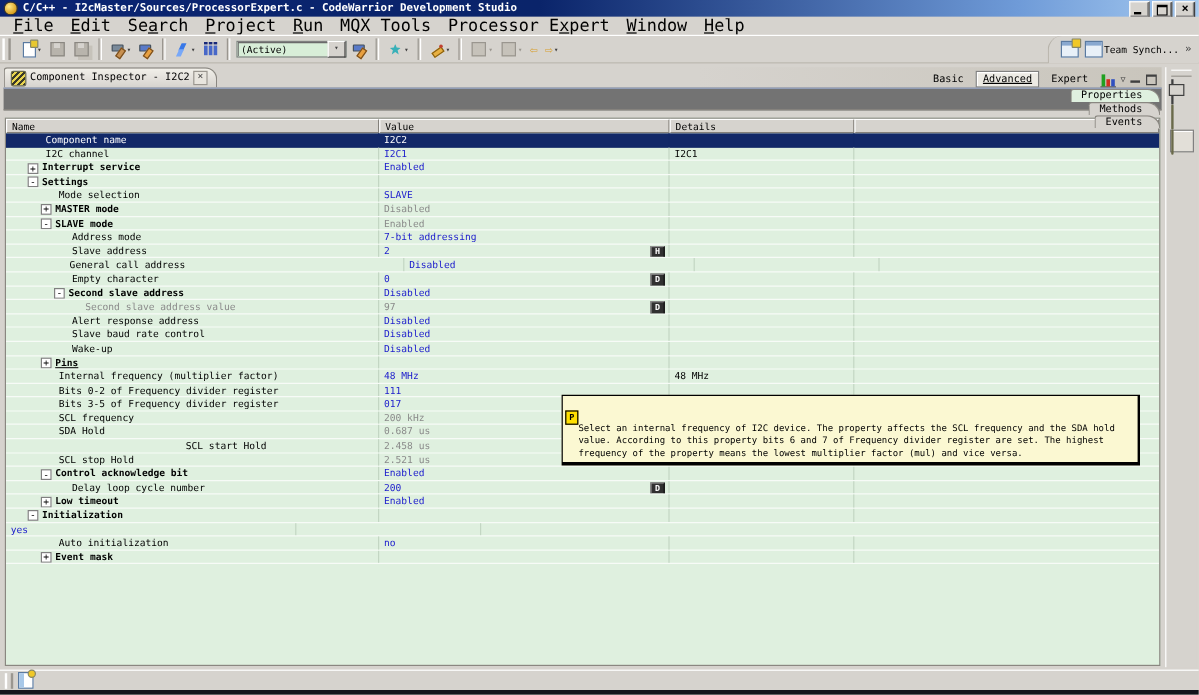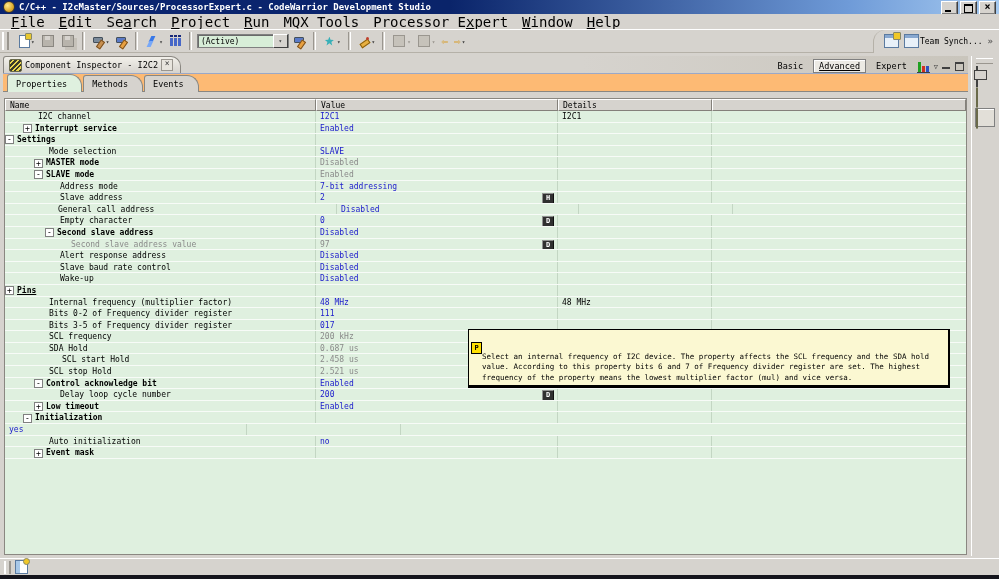--- a/index.html
+++ b/index.html
@@ -106,22 +106,22 @@
   .ic-chart{width:13px;height:12px;position:relative;border-bottom:1px solid #404040;}
   .ic-chart::before{content:"";position:absolute;left:1px;bottom:0;width:3px;height:10px;background:#20a020;}
   .ic-chart::after{content:"";position:absolute;left:5px;bottom:0;width:3px;height:6px;background:#d03020;
     box-shadow:4px 0 0 #3050c0;}
   .vmenu::after{content:"\25BD";font-size:7px;color:#404040;}
   .ic-min{width:9px;height:8px;position:relative;}
   .ic-min::after{content:"";position:absolute;left:0;bottom:1px;width:8px;border-bottom:2px solid #404040;}
   .ic-max{width:9px;height:8px;position:relative;}
   .ic-max::after{content:"";position:absolute;left:0;top:0;width:7px;height:6px;border:1px solid #404040;border-top-width:2px;}
 
-  #innertabs{height:18px;display:flex;align-items:flex-end;background:#fdba74;
-    border-top:1px solid #9aa8c8;padding-left:4px;position:relative;}
+  #innertabs{height:18px;display:flex;align-items:flex-end;background:#737373;
+    border-top:1px solid #9aa8c8;padding-left:4px;position:relative;flex-direction:column;}
   #innertabs::after{content:"";position:absolute;left:0;right:0;bottom:0;border-bottom:1px solid #8a8781;}
   .itab{height:16px;display:flex;align-items:center;padding:0 14px 0 8px;font-size:8.5px;
     border:1px solid #8a8781;border-bottom:none;background:#d6d3ce;border-radius:3px 12px 0 0;
     margin-right:1px;position:relative;z-index:1;}
   .itab.active{background:#dff0df;z-index:2;height:17px;}
 
   #viewcontent{flex:1;background:#d6d3ce;padding:6px 1px 1px 1px;display:flex;}
   #grid{flex:1;display:flex;flex-direction:column;border:1px solid #8a8781;background:#dff0df;overflow:hidden;}
 
   
@@ -311,34 +311,40 @@
 
     <div id="viewcontent">
       <div id="grid">
         <div id="gridhead">
           <span class="hcell c-name">Name</span>
           <span class="hcell c-value">Value</span>
           <span class="hcell c-details">Details</span>
           <span class="hcell c-rest"></span>
         </div>
         <div id="gridbody">
+            <div class="row selected">
+              <span class="cell c-name" style="padding-left: 18px;"><span style="display: inline-block; width: 15px;"></span><span class="nm">Component name</span></span>
+              <span class="cell c-value"><span class="v">I2C2</span></span>
+              <span class="cell c-details"></span>
+              <span class="cell c-rest"></span>
+            </div>
             <div class="row">
               <span class="cell c-name" style="padding-left: 18px;"><span style="display: inline-block; width: 15px;"></span><span class="nm">I2C channel</span></span>
               <span class="cell c-value"><span class="v blue">I2C1</span></span>
               <span class="cell c-details">I2C1</span>
               <span class="cell c-rest"></span>
             </div>
             <div class="row">
               <span class="cell c-name" style="padding-left: 18px;"><span class="expandbox">+</span><span class="nm bold">Interrupt service</span></span>
               <span class="cell c-value"><span class="v blue">Enabled</span></span>
               <span class="cell c-details"></span>
               <span class="cell c-rest"></span>
             </div>
             <div class="row">
-              <span class="cell c-name" style=""><span class="expandbox">-</span><span class="nm bold">Settings</span></span>
+              <span class="cell c-name" style="padding-left: 18px;"><span class="expandbox">-</span><span class="nm bold">Settings</span></span>
               <span class="cell c-value"><span class="v"></span></span>
               <span class="cell c-details"></span>
               <span class="cell c-rest"></span>
             </div>
             <div class="row">
               <span class="cell c-name" style="padding-left: 29px;"><span style="display: inline-block; width: 15px;"></span><span class="nm">Mode selection</span></span>
               <span class="cell c-value"><span class="v blue">SLAVE</span></span>
               <span class="cell c-details"></span>
               <span class="cell c-rest"></span>
             </div>
@@ -402,21 +408,21 @@
               <span class="cell c-details"></span>
               <span class="cell c-rest"></span>
             </div>
             <div class="row">
               <span class="cell c-name" style="padding-left: 40px;"><span style="display: inline-block; width: 15px;"></span><span class="nm">Wake-up</span></span>
               <span class="cell c-value"><span class="v blue">Disabled</span></span>
               <span class="cell c-details"></span>
               <span class="cell c-rest"></span>
             </div>
             <div class="row">
-              <span class="cell c-name" style=" text-decoration: underline;"><span class="expandbox">+</span><span class="nm bold">Pins</span></span>
+              <span class="cell c-name" style="padding-left: 29px; text-decoration: underline;"><span class="expandbox">+</span><span class="nm bold">Pins</span></span>
               <span class="cell c-value"><span class="v"></span></span>
               <span class="cell c-details"></span>
               <span class="cell c-rest"></span>
             </div>
             <div class="row">
               <span class="cell c-name" style="padding-left: 29px;"><span style="display: inline-block; width: 15px;"></span><span class="nm">Internal frequency (multiplier factor)</span></span>
               <span class="cell c-value"><span class="v blue">48 MHz</span></span>
               <span class="cell c-details">48 MHz</span>
               <span class="cell c-rest"></span>
             </div>
@@ -438,21 +444,21 @@
               <span class="cell c-details"></span>
               <span class="cell c-rest"></span>
             </div>
             <div class="row">
               <span class="cell c-name" style="padding-left: 29px;"><span style="display: inline-block; width: 15px;"></span><span class="nm">SDA Hold</span></span>
               <span class="cell c-value"><span class="v gray">0.687 us</span></span>
               <span class="cell c-details">Clock conf. 0: 0.687 us</span>
               <span class="cell c-rest"></span>
             </div>
             <div class="row">
-              <span class="cell c-name" style="padding-left: 42px;"><span style="display: inline-block; width: 15px;"></span><span class="nm">SCL start Hold</span></span>
+              <span class="cell c-name" style="padding-left: 42px; text-align: center;"><span style="display: inline-block; width: 15px;"></span><span class="nm">SCL start Hold</span></span>
               <span class="cell c-value"><span class="v gray">2.458 us</span></span>
               <span class="cell c-details">Clock conf. 0: 2.458 us</span>
               <span class="cell c-rest"></span>
             </div>
             <div class="row">
               <span class="cell c-name" style="padding-left: 29px;"><span style="display: inline-block; width: 15px;"></span><span class="nm">SCL stop Hold</span></span>
               <span class="cell c-value"><span class="v gray">2.521 us</span></span>
               <span class="cell c-details">Clock conf. 0: 2.521 us</span>
               <span class="cell c-rest"></span>
             </div>

